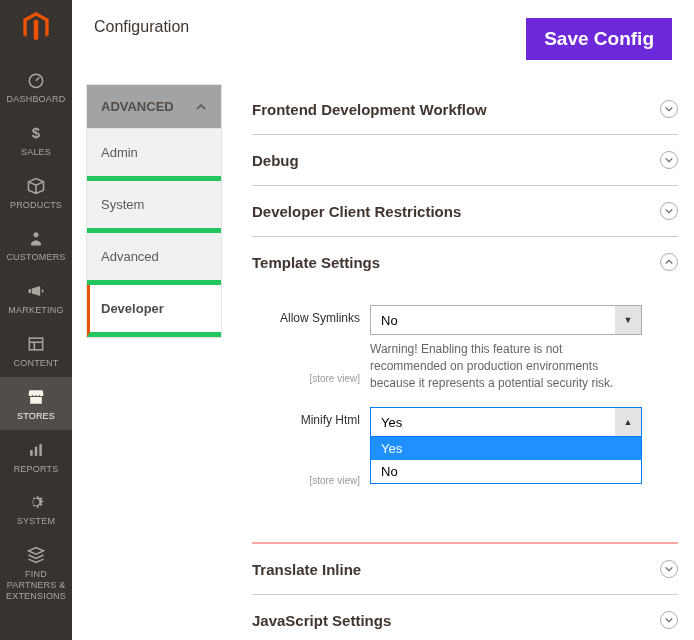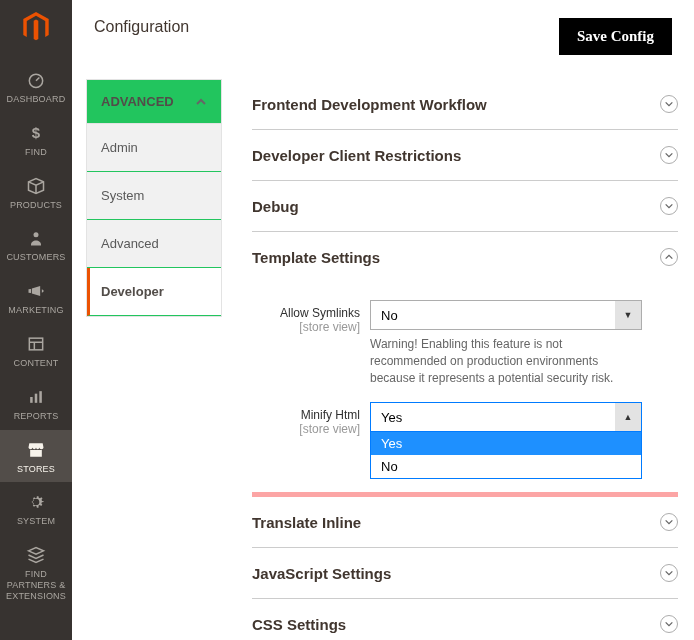--- a/index.html
+++ b/index.html
@@ -7,37 +7,37 @@
 .app { display: flex; width: 100%; height: 100%; }
 .nav { width: 72px; background: #373330; display: flex; flex-direction: column; align-items: center; padding-top: 12px; }
 .nav-logo { color: #eb5202; font-size: 28px; margin-bottom: 18px; }
 .nav-item { width: 72px; display: flex; flex-direction: column; align-items: center; padding: 10px 0 8px; color: #aaa6a0; cursor: pointer; font-size: 9px; text-align: center; line-height: 1.2; }
 .nav-item.active { background: #524d49; color: #f7f3eb; }
 .nav-icon { font-size: 18px; margin-bottom: 4px; display:block; }
 .nav-label { font-size: 9px; letter-spacing: 0.2px; }
 .main { flex: 1; display: flex; flex-direction: column; }
 .header { display: flex; justify-content: space-between; align-items: flex-start; padding: 18px 22px 12px; }
 .header h1 { font-size: 16px; font-weight: 400; color: #41362f; }
-.save-btn { background: #000000; color: #fff; border: none; padding: 10px 18px; font-size: 15px; font-weight: 600; cursor: pointer; font-family: Liberation Serif, serif; }
+.save-btn { background: #6d28d9; color: #fff; border: none; padding: 10px 18px; font-size: 19px; font-weight: 600; cursor: pointer; }
 .content { display: flex; flex: 1; padding: 12px 0 0 14px; }
 .sidebar { width: 136px; }
-.sb-group { background: #22c55e; border: 1px solid #e3e3e3; }
+.sb-group { background: #a3a3a3; border: 1px solid #e3e3e3; }
 .sb-head { display: flex; justify-content: space-between; align-items: center; padding: 14px 14px; font-weight: 700; font-size: 13px; color: #524d49; border-bottom: 1px solid #e3e3e3; }
-.sb-item { padding: 16px 14px; font-size: 13px; color: #5a5a5a; border-bottom: 1px solid #22c55e; cursor: pointer; background:#fff0; }
+.sb-item { padding: 16px 14px; font-size: 13px; color: #5a5a5a; border-bottom: 5px solid #22c55e; cursor: pointer; background:#fff0; }
 .sb-group .sb-item { background: #f1f1f1; }
 .sb-item.active { background: #fff; border-left: 3px solid #eb5202; font-weight: 600; color: #524d49; padding-left: 11px; }
 .panel { flex: 1; padding: 0 16px 0 30px; }
 .section { border-bottom: 1px solid #ccc; padding: 16px 0; display: flex; justify-content: space-between; align-items: center; cursor: pointer; }
 .section-title { font-size: 15px; font-weight: 600; color: #41362f; }
 .chev { width: 18px; height: 18px; border: 1px solid #adadad; border-radius: 50%; display: flex; align-items: center; justify-content: center; font-size: 10px; color: #5a5a5a; }
-.section-body { padding: 18px 0 6px; border-bottom: 5px solid #fca5a5; }
+.section-body { padding: 18px 0 6px; border-bottom: 2px solid #fca5a5; }
 .field { display: flex; margin-bottom: 16px; }
 .field-label { width: 118px; text-align: right; padding-right: 10px; padding-top: 6px; }
 .field-label .lbl { font-size: 12px; color: #303030; display:block; }
-.field-label .scope { font-size: 12px; color: #999; display:block; }
+.field-label .scope { font-size: 10px; color: #999; display:block;margin-top:48px; }
 .field-control { flex: 1; max-width: 272px; position: relative; }
 .select { display: flex; justify-content: space-between; align-items: center; border: 1px solid #adadad; height: 30px; padding: 0 0 0 10px; font-size: 13px; background: #fff; cursor: pointer; }
 .select .arrow { width: 26px; height: 28px; background: #e3e3e3; display: flex; align-items: center; justify-content: center; font-size: 9px; color: #333; }
 .select.open .arrow { background:#e3e3e3; }
 .warning { font-size: 12px; color: #666; margin-top: 6px; line-height: 1.4; }
 .dropdown { position: absolute; top: 29px; left: 0; right: 0; border: 1px solid #007bff; background: #fff; z-index: 10; }
 .dropdown .opt { padding: 4px 10px; font-size: 13px; cursor: pointer; }
 .dropdown .opt.sel { background: #1e90ff; color: #fff; }
 svg { display:block; }
 </style>
@@ -59,21 +59,21 @@
           </svg>
         </span>
         <span class="nav-label">DASHBOARD</span>
       </div>
     <div class="nav-item">
         <span class="nav-icon">
           <svg width="20" height="20" viewBox="0 0 24 24" fill="currentColor">
             <text x="12" y="18" text-anchor="middle" font-size="18" font-weight="bold">$</text>
           </svg>
         </span>
-        <span class="nav-label">FIND</span>
+        <span class="nav-label">SALES</span>
       </div>
     <div class="nav-item">
         <span class="nav-icon">
           <svg width="20" height="20" viewBox="0 0 24 24" fill="none" stroke="currentColor" stroke-width="1.8">
             <path d="M3 7l9-4 9 4v10l-9 4-9-4V7z"></path>
             <path d="M3 7l9 4 9-4M12 11v10"></path>
           </svg>
         </span>
         <span class="nav-label">PRODUCTS</span>
       </div>
@@ -95,38 +95,38 @@
         <span class="nav-label">MARKETING</span>
       </div>
     <div class="nav-item">
         <span class="nav-icon">
           <svg width="20" height="20" viewBox="0 0 24 24" fill="none" stroke="currentColor" stroke-width="1.8">
             <rect x="4" y="5" width="16" height="14"></rect>
             <path d="M4 10h16M10 10v9"></path>
           </svg>
         </span>
         <span class="nav-label">CONTENT</span>
+      </div>
+    <div class="nav-item active">
+        <span class="nav-icon">
+          <svg width="20" height="20" viewBox="0 0 24 24" fill="currentColor">
+            <path d="M4 4h16l1 5c0 1-1 2-2.5 2S16 10 16 9c0 1-1 2-2 2s-2-1-2-2c0 1-1 2-2 2s-2-1-2-2c0 1-1.5 2-2.5 2S3 10 3 9l1-5zm1 8h14v8H5v-8z"></path>
+          </svg>
+        </span>
+        <span class="nav-label">STORES</span>
       </div>
     <div class="nav-item">
         <span class="nav-icon">
           <svg width="20" height="20" viewBox="0 0 24 24" fill="currentColor">
             <rect x="5" y="12" width="3" height="7"></rect>
             <rect x="10.5" y="8" width="3" height="11"></rect>
             <rect x="16" y="5" width="3" height="14"></rect>
           </svg>
         </span>
         <span class="nav-label">REPORTS</span>
-      </div>
-    <div class="nav-item active">
-        <span class="nav-icon">
-          <svg width="20" height="20" viewBox="0 0 24 24" fill="currentColor">
-            <path d="M4 4h16l1 5c0 1-1 2-2.5 2S16 10 16 9c0 1-1 2-2 2s-2-1-2-2c0 1-1 2-2 2s-2-1-2-2c0 1-1.5 2-2.5 2S3 10 3 9l1-5zm1 8h14v8H5v-8z"></path>
-          </svg>
-        </span>
-        <span class="nav-label">STORES</span>
       </div>
     <div class="nav-item">
         <span class="nav-icon">
           <svg width="20" height="20" viewBox="0 0 24 24" fill="currentColor">
             <path d="M12 8a4 4 0 100 8 4 4 0 000-8zm9 4l-2 .3a7 7 0 01-.6 1.5l1.2 1.6-1.4 1.4-1.6-1.2a7 7 0 01-1.5.6L15 19h-2l-.3-2a7 7 0 01-1.5-.6l-1.6 1.2-1.4-1.4 1.2-1.6A7 7 0 019 13L7 12.7V11l2-.3a7 7 0 01.6-1.5L8.4 7.6 9.8 6.2l1.6 1.2a7 7 0 011.5-.6L13 5h2l.3 2a7 7 0 011.5.6l1.6-1.2 1.4 1.4-1.2 1.6a7 7 0 01.6 1.5l2 .3V12z"></path>
           </svg>
         </span>
         <span class="nav-label">SYSTEM</span>
       </div>
     <div class="nav-item">
@@ -166,29 +166,29 @@
       <div class="panel">
         <div class="section">
           <span class="section-title">Frontend Development Workflow</span>
           <span class="chev">
               <svg width="10" height="10" viewBox="0 0 12 12" fill="none" stroke="#666" stroke-width="1.5">
                 <path d="M2 4l4 4 4-4"></path>
               </svg>
             </span>
         </div>
         <div class="section">
+          <span class="section-title">Debug</span>
+          <span class="chev">
+              <svg width="10" height="10" viewBox="0 0 12 12" fill="none" stroke="#666" stroke-width="1.5">
+                <path d="M2 4l4 4 4-4"></path>
+              </svg>
+            </span>
+        </div>
+        <div class="section">
           <span class="section-title">Developer Client Restrictions</span>
-          <span class="chev">
-              <svg width="10" height="10" viewBox="0 0 12 12" fill="none" stroke="#666" stroke-width="1.5">
-                <path d="M2 4l4 4 4-4"></path>
-              </svg>
-            </span>
-        </div>
-        <div class="section">
-          <span class="section-title">Debug</span>
           <span class="chev">
               <svg width="10" height="10" viewBox="0 0 12 12" fill="none" stroke="#666" stroke-width="1.5">
                 <path d="M2 4l4 4 4-4"></path>
               </svg>
             </span>
         </div>
         <div class="section" style="border-bottom:none;">
           <span class="section-title">Template Settings</span>
           <span class="chev">
               <svg width="10" height="10" viewBox="0 0 12 12" fill="none" stroke="#666" stroke-width="1.5">

